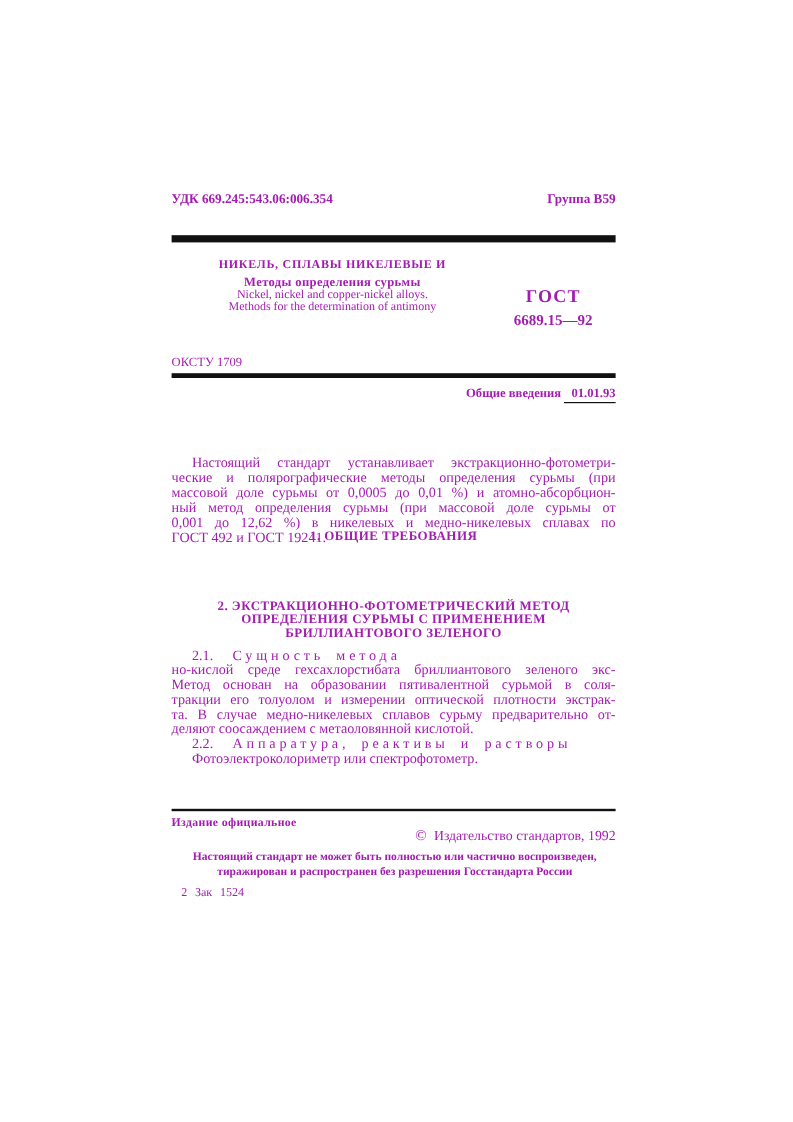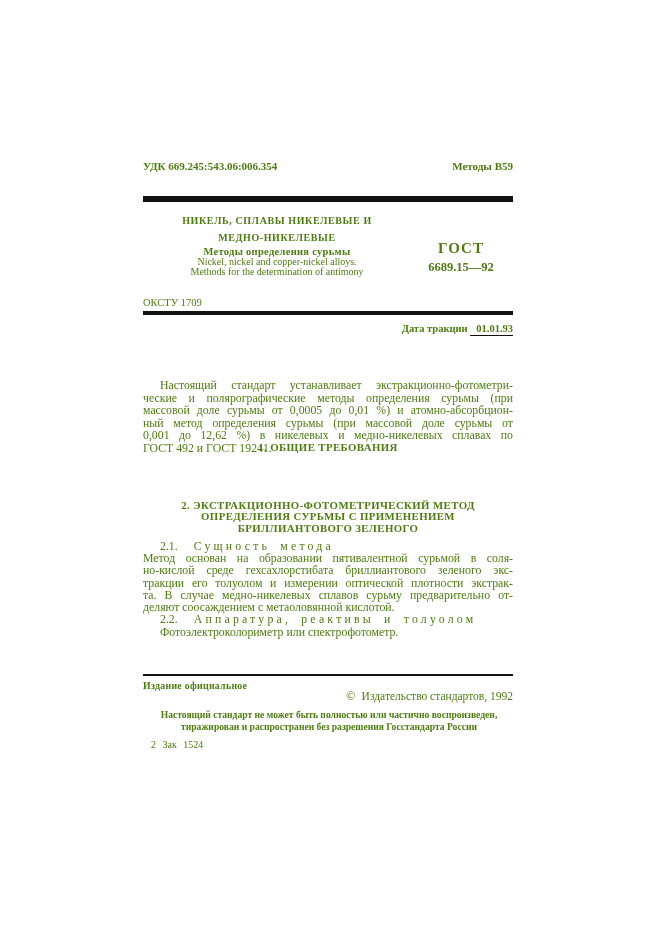--- a/index.html
+++ b/index.html
@@ -1,21 +1,21 @@
 <!DOCTYPE html>
 <html><head>
 <meta charset="utf-8">
 <style>
   html, body { margin: 0; padding: 0; background: #ffffff; }
   .page {
     position: relative;
     width: 661px;
     height: 935px;
     background: #ffffff;
-    color: #4d7c0f;
+    color: #a21caf;
     font-family: "Liberation Serif", serif;
     overflow: hidden;
   }
   .udk-row {
     position: absolute; left: 143px; top: 160px; width: 370px;
     display: flex; justify-content: space-between;
     font-weight: 700; font-size: 11px;
   }
   .org-line {
     position: absolute; left: 143px; top: 180px; width: 372px;
@@ -85,47 +85,46 @@
   }
   .printcode { position: absolute; left: 151px; top: 739px; font-size: 10px; word-spacing: 4px; }
 </style>
 </head>
 <body>
 
 <div class="page">
 
   <div class="udk-row">
     <span>УДК 669.245:543.06:006.354</span>
-    <span>Методы В59</span>
+    <span>Группа В59</span>
   </div>
 
   <div class="bar bar1"></div>
 
   <div class="title-left">
     <div class="t-ru">
       <div>НИКЕЛЬ, СПЛАВЫ НИКЕЛЕВЫЕ И</div>
-      <div>МЕДНО-НИКЕЛЕВЫЕ</div>
     </div>
     <div class="t-sub">Методы определения сурьмы</div>
     <div class="t-en">
       <div>Nickel, nickel and copper-nickel alloys.</div>
       <div>Methods for the determination of antimony</div>
     </div>
   </div>
 
   <div class="designation">
     <div class="g-label">ГОСТ</div>
     <div class="g-num">6689.15—92</div>
   </div>
 
   <div class="okstu">ОКСТУ 1709</div>
   <div class="bar bar2"></div>
 
   <div class="date-line">
-    <span>Дата тракции</span>
+    <span>Общие введения</span>
     <span class="date-val">01.01.93</span>
   </div>
 
   <div class="para intro">
     <div class="jline indent">Настоящий стандарт устанавливает экстракционно-фотометри-</div>
     <div class="jline">ческие и полярографические методы определения сурьмы (при</div>
     <div class="jline">массовой доле сурьмы от 0,0005 до 0,01 %) и атомно-абсорбцион-</div>
     <div class="jline">ный метод определения сурьмы (при массовой доле сурьмы от</div>
     <div class="jline">0,001 до 12,62 %) в никелевых и медно-никелевых сплавах по</div>
     <div class="lline">ГОСТ 492 и ГОСТ 19241.</div>
@@ -138,29 +137,29 @@
     <div>2. ЭКСТРАКЦИОННО-ФОТОМЕТРИЧЕСКИЙ МЕТОД</div>
     <div>ОПРЕДЕЛЕНИЯ СУРЬМЫ С ПРИМЕНЕНИЕМ</div>
     <div>БРИЛЛИАНТОВОГО ЗЕЛЕНОГО</div>
   </div>
 
   <div class="clause c21">
     <span>2.1.</span><span class="sp">Сущность метода</span>
   </div>
 
   <div class="para p21">
+    <div class="jline">но-кислой среде гехсахлорстибата бриллиантового зеленого экс-</div>
     <div class="jline">Метод основан на образовании пятивалентной сурьмой в соля-</div>
-    <div class="jline">но-кислой среде гехсахлорстибата бриллиантового зеленого экс-</div>
     <div class="jline">тракции его толуолом и измерении оптической плотности экстрак-</div>
     <div class="jline">та. В случае медно-никелевых сплавов сурьму предварительно от-</div>
     <div class="lline">деляют соосаждением с метаоловянной кислотой.</div>
   </div>
 
   <div class="clause c22">
-    <span>2.2.</span><span class="sp">Аппаратура, реактивы и толуолом</span>
+    <span>2.2.</span><span class="sp">Аппаратура, реактивы и растворы</span>
   </div>
 
   <div class="p22line">Фотоэлектроколориметр или спектрофотометр.</div>
 
   <div class="bar bar3"></div>
 
   <div class="edition">Издание официальное</div>
 
   <div class="copyright">
     <span class="csym">©</span><span>Издательство стандартов, 1992</span>

